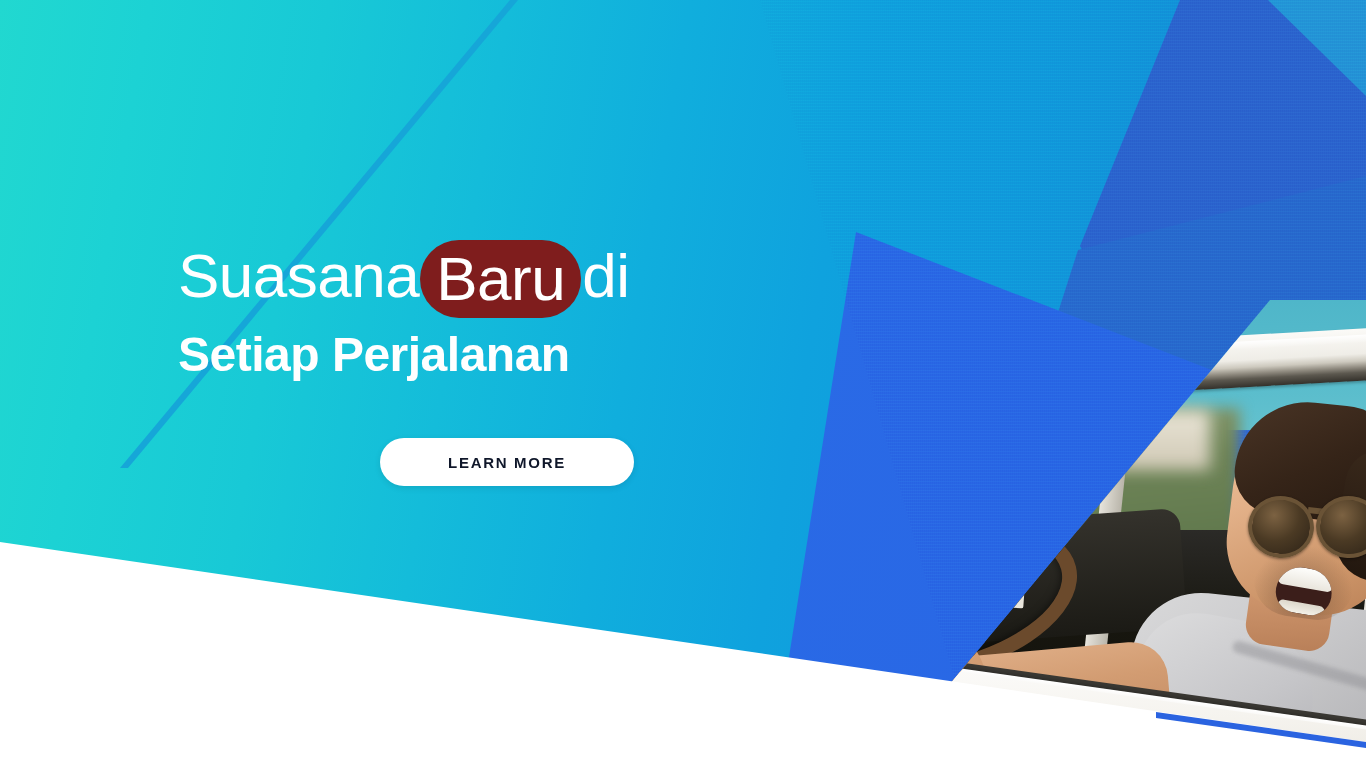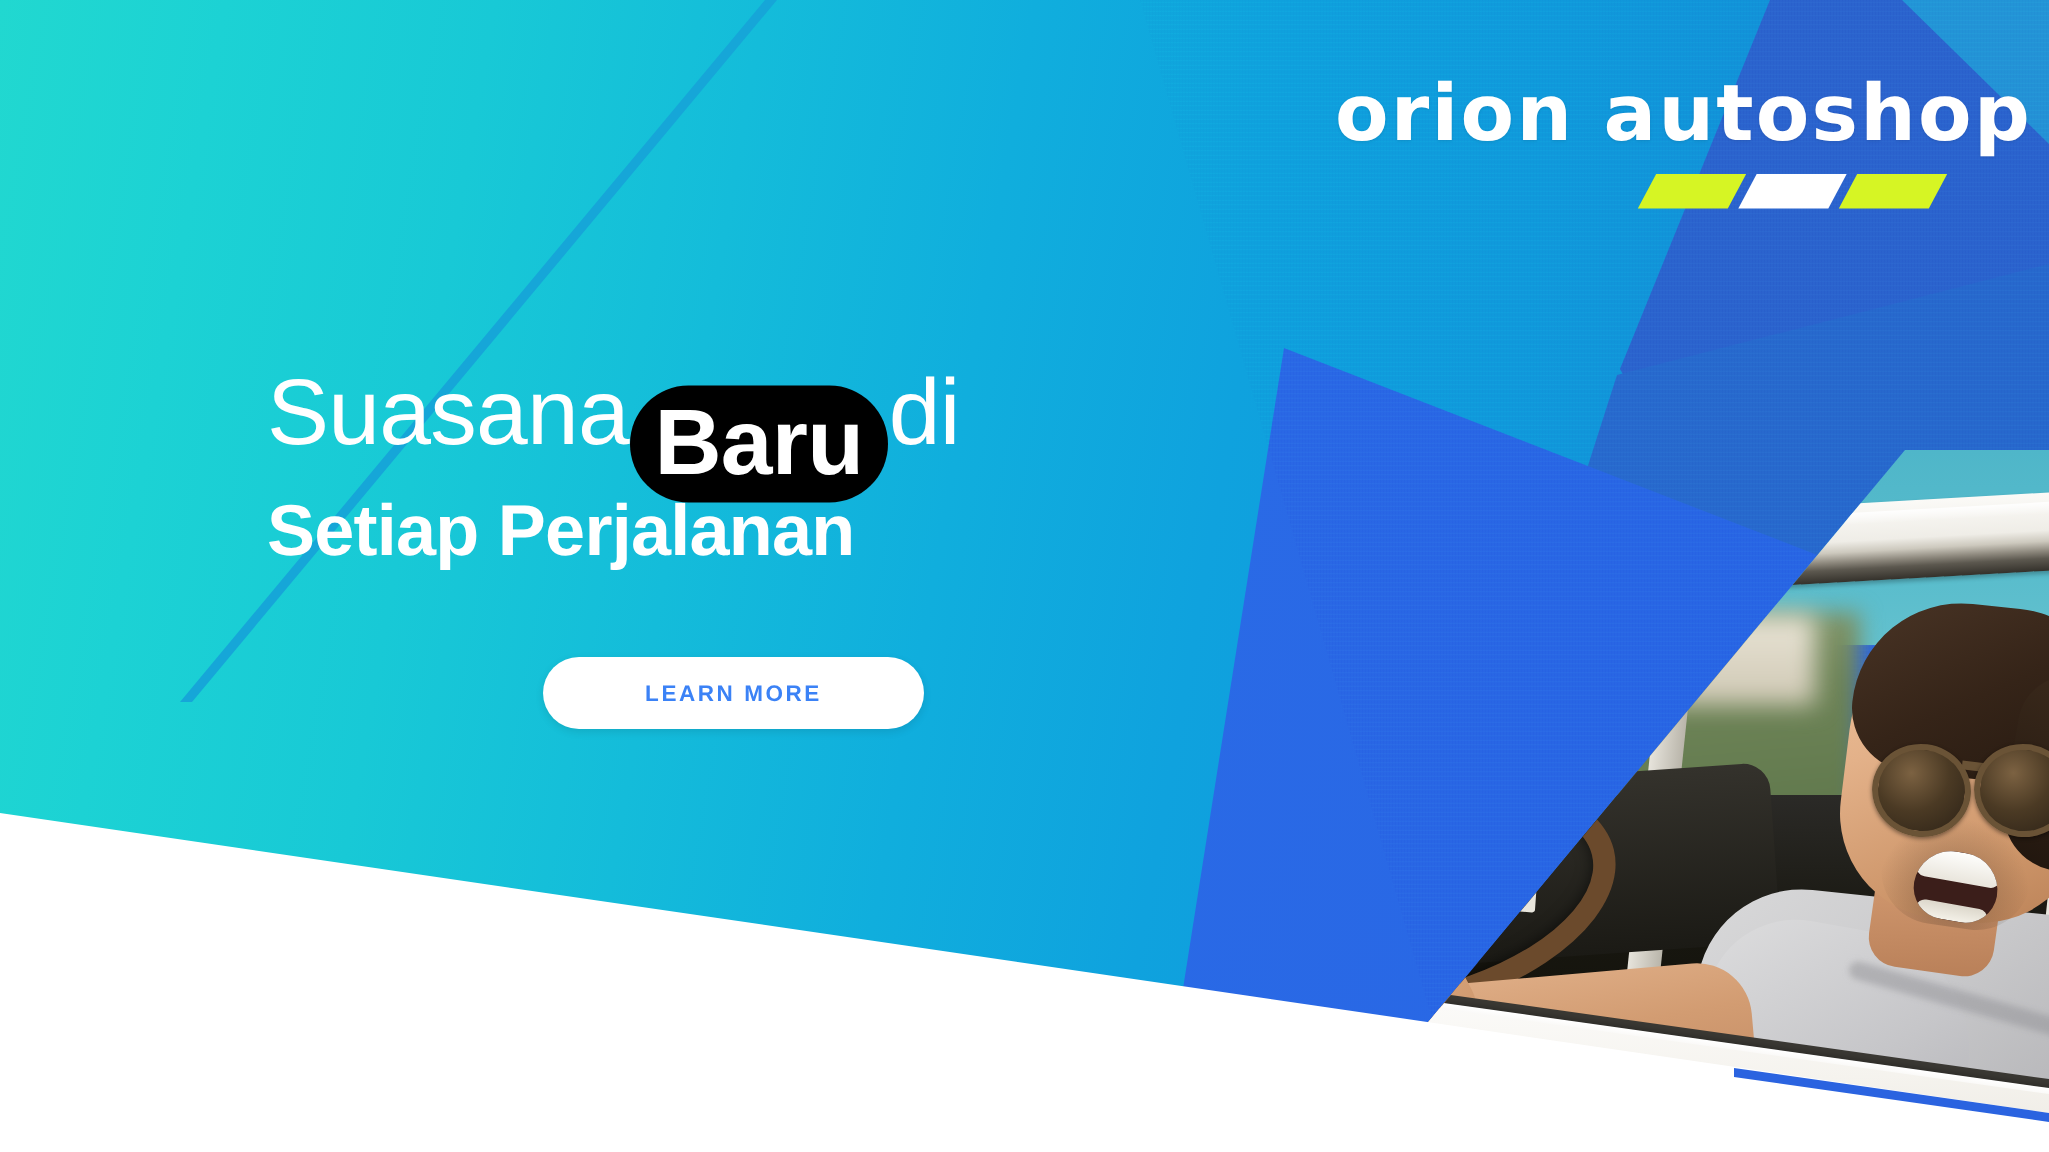--- a/index.html
+++ b/index.html
@@ -378,46 +378,45 @@
   }
   .hl-line1 {
     font-size:62px; line-height:84px;
     font-weight:300; color:#FFFFFF;
     white-space:nowrap;
     letter-spacing:-0.5px;
   }
   .hl-line1 .plain { font-weight:300; }
   .hl-highlight {
     display:inline-block;
-    background:#000000;
+    background:#7f1d1d;
     color:#FFFFFF;
     border-radius:40px;
     padding:0 16px;
     line-height:78px;
     margin:0 1px;
     position:relative;
-    top:20px;
-    font-weight:bold;
+    top:3px;
   }
   .hl-line2 {
     font-size:48px; line-height:78px;
     font-weight:700; color:#FFFFFF;
     white-space:nowrap;
     letter-spacing:-0.5px;
     margin-top:-2px;
   }
 
   
   .cta {
-    position:absolute; left:362px; top:438px;
+    position:absolute; left:380px; top:438px;
     width:254px; height:48px;
     background:#FFFFFF;
     border:none;
     border-radius:26px;
-    color:#3b82f6;
+    color:#0f172a;
     font-family:"Liberation Sans", sans-serif;
     font-size:15px;
     font-weight:700;
     letter-spacing:1.7px;
     cursor:pointer;
     box-shadow:0 2px 6px rgba(0,0,0,.10);
   }
 </style>
 </head>
 <body>
@@ -479,28 +478,20 @@
       <div class="ph-wing-mirror"></div>
       <div class="ph-frame-top"></div>
       <div class="ph-frame-top-hl"></div>
     </div>
   </div>
   <div class="photo-rim"></div>
 
   <div class="white-wedge"></div>
   <div class="wedge-line"></div>
 
-  <div class="logo">
-    <div class="logo-word">orion autoshop</div>
-    <div class="logo-bars">
-      <span class="b1"></span>
-      <span class="b2"></span>
-      <span class="b3"></span>
-    </div>
-  </div>
 
   <div class="headline">
     <div class="hl-line1"><span class="plain">Suasana</span><span class="hl-highlight">Baru</span><span class="plain">di</span></div>
     <div class="hl-line2">Setiap Perjalanan</div>
   </div>
 
   <button class="cta">LEARN MORE</button>
 
 </div>
 

